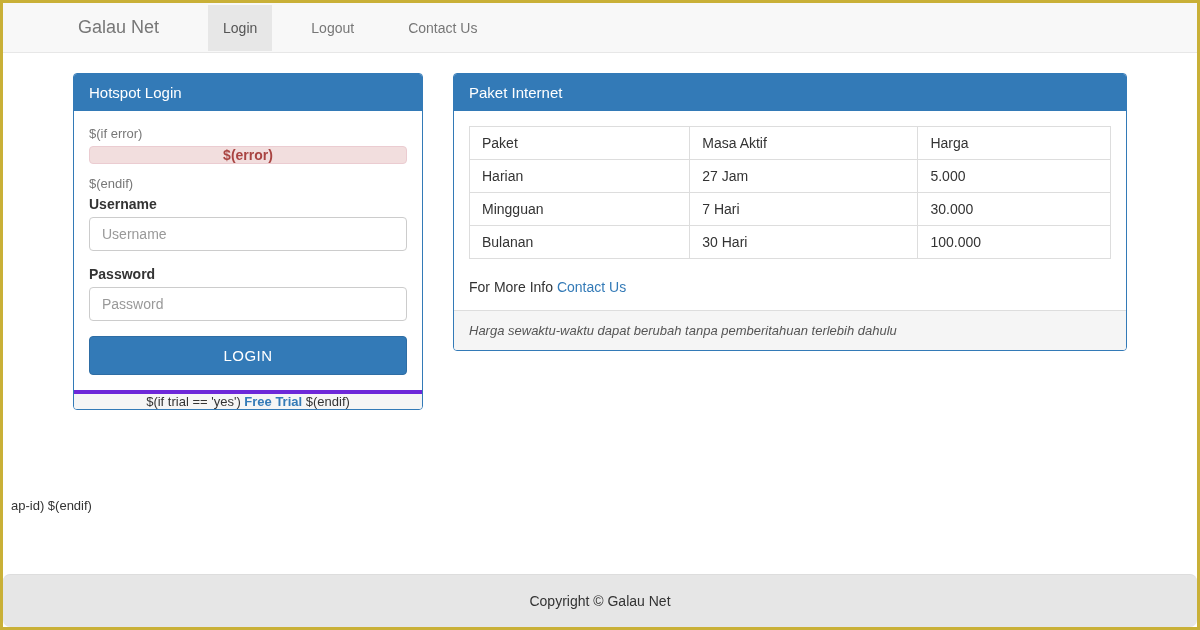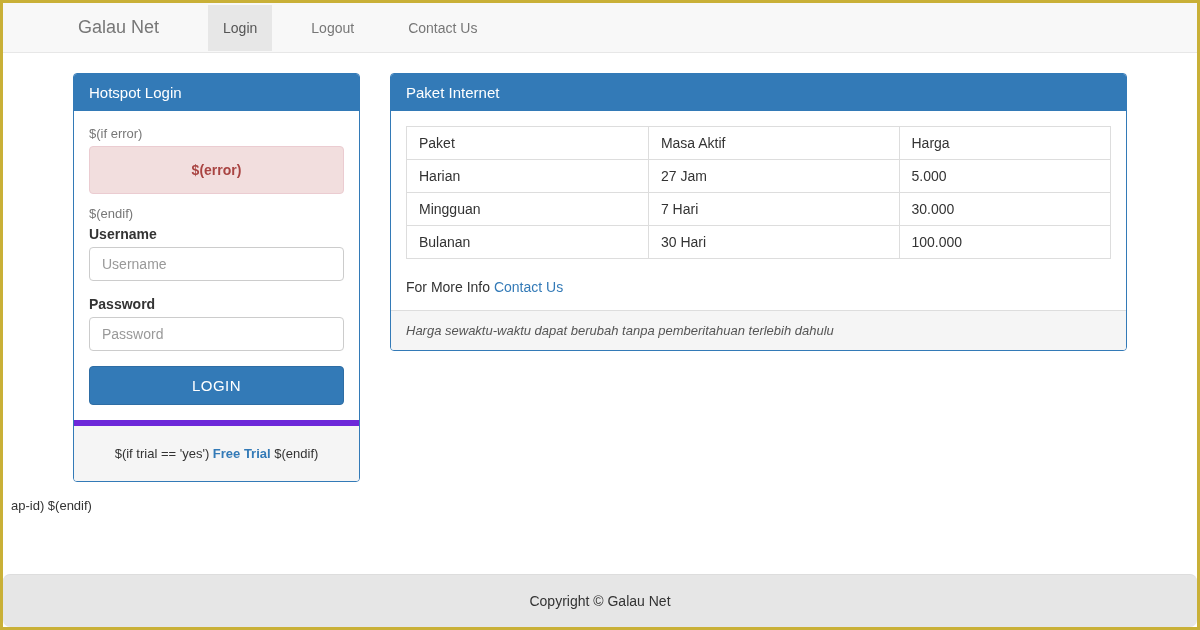--- a/index.html
+++ b/index.html
@@ -40,58 +40,57 @@
   }
   .navbar-nav li.active {
     background: #e7e7e7;
     color: #555;
   }
   .container {
     padding: 20px 70px 0 70px;
     display: flex;
     gap: 30px;
   }
-  .col-left { width: 287px; }
+  .col-left { width: 350px; }
   .col-right { flex: 1; }
   .panel {
     border: 1px solid #337ab7;
     border-radius: 4px;
     margin-bottom: 20px;
     background: #fff;
   }
   .panel-heading {
     background: #337ab7;
     color: #fff;
     padding: 10px 15px;
     border-top-left-radius: 3px;
     border-top-right-radius: 3px;
     font-size: 15px;
   }
   .panel-body {
     padding: 15px;
   }
   .panel-footer {
     background: #f5f5f5;
-    border-top: 6px solid #6d28d9;
-    padding: 20px 15px;
+    border-top: 4px solid #6d28d9;
+    padding: 0 15px;
     text-align: center;
     font-size: 13px;
     border-bottom-left-radius: 3px;
     border-bottom-right-radius: 3px;
   }
   .if-text {
     color: #777;
     font-size: 13px;
     margin-bottom: 5px;
   }
   .alert-danger {
     background: #f2dede;
     border: 1px solid #ebccd1;
     color: #a94442;
-    padding: 15px;
     border-radius: 4px;
     text-align: center;
     font-weight: bold;
     margin-bottom: 12px;
   }
   .form-group { margin-bottom: 15px; }
   .form-label {
     font-weight: bold;
     display: block;
     margin-bottom: 5px;

